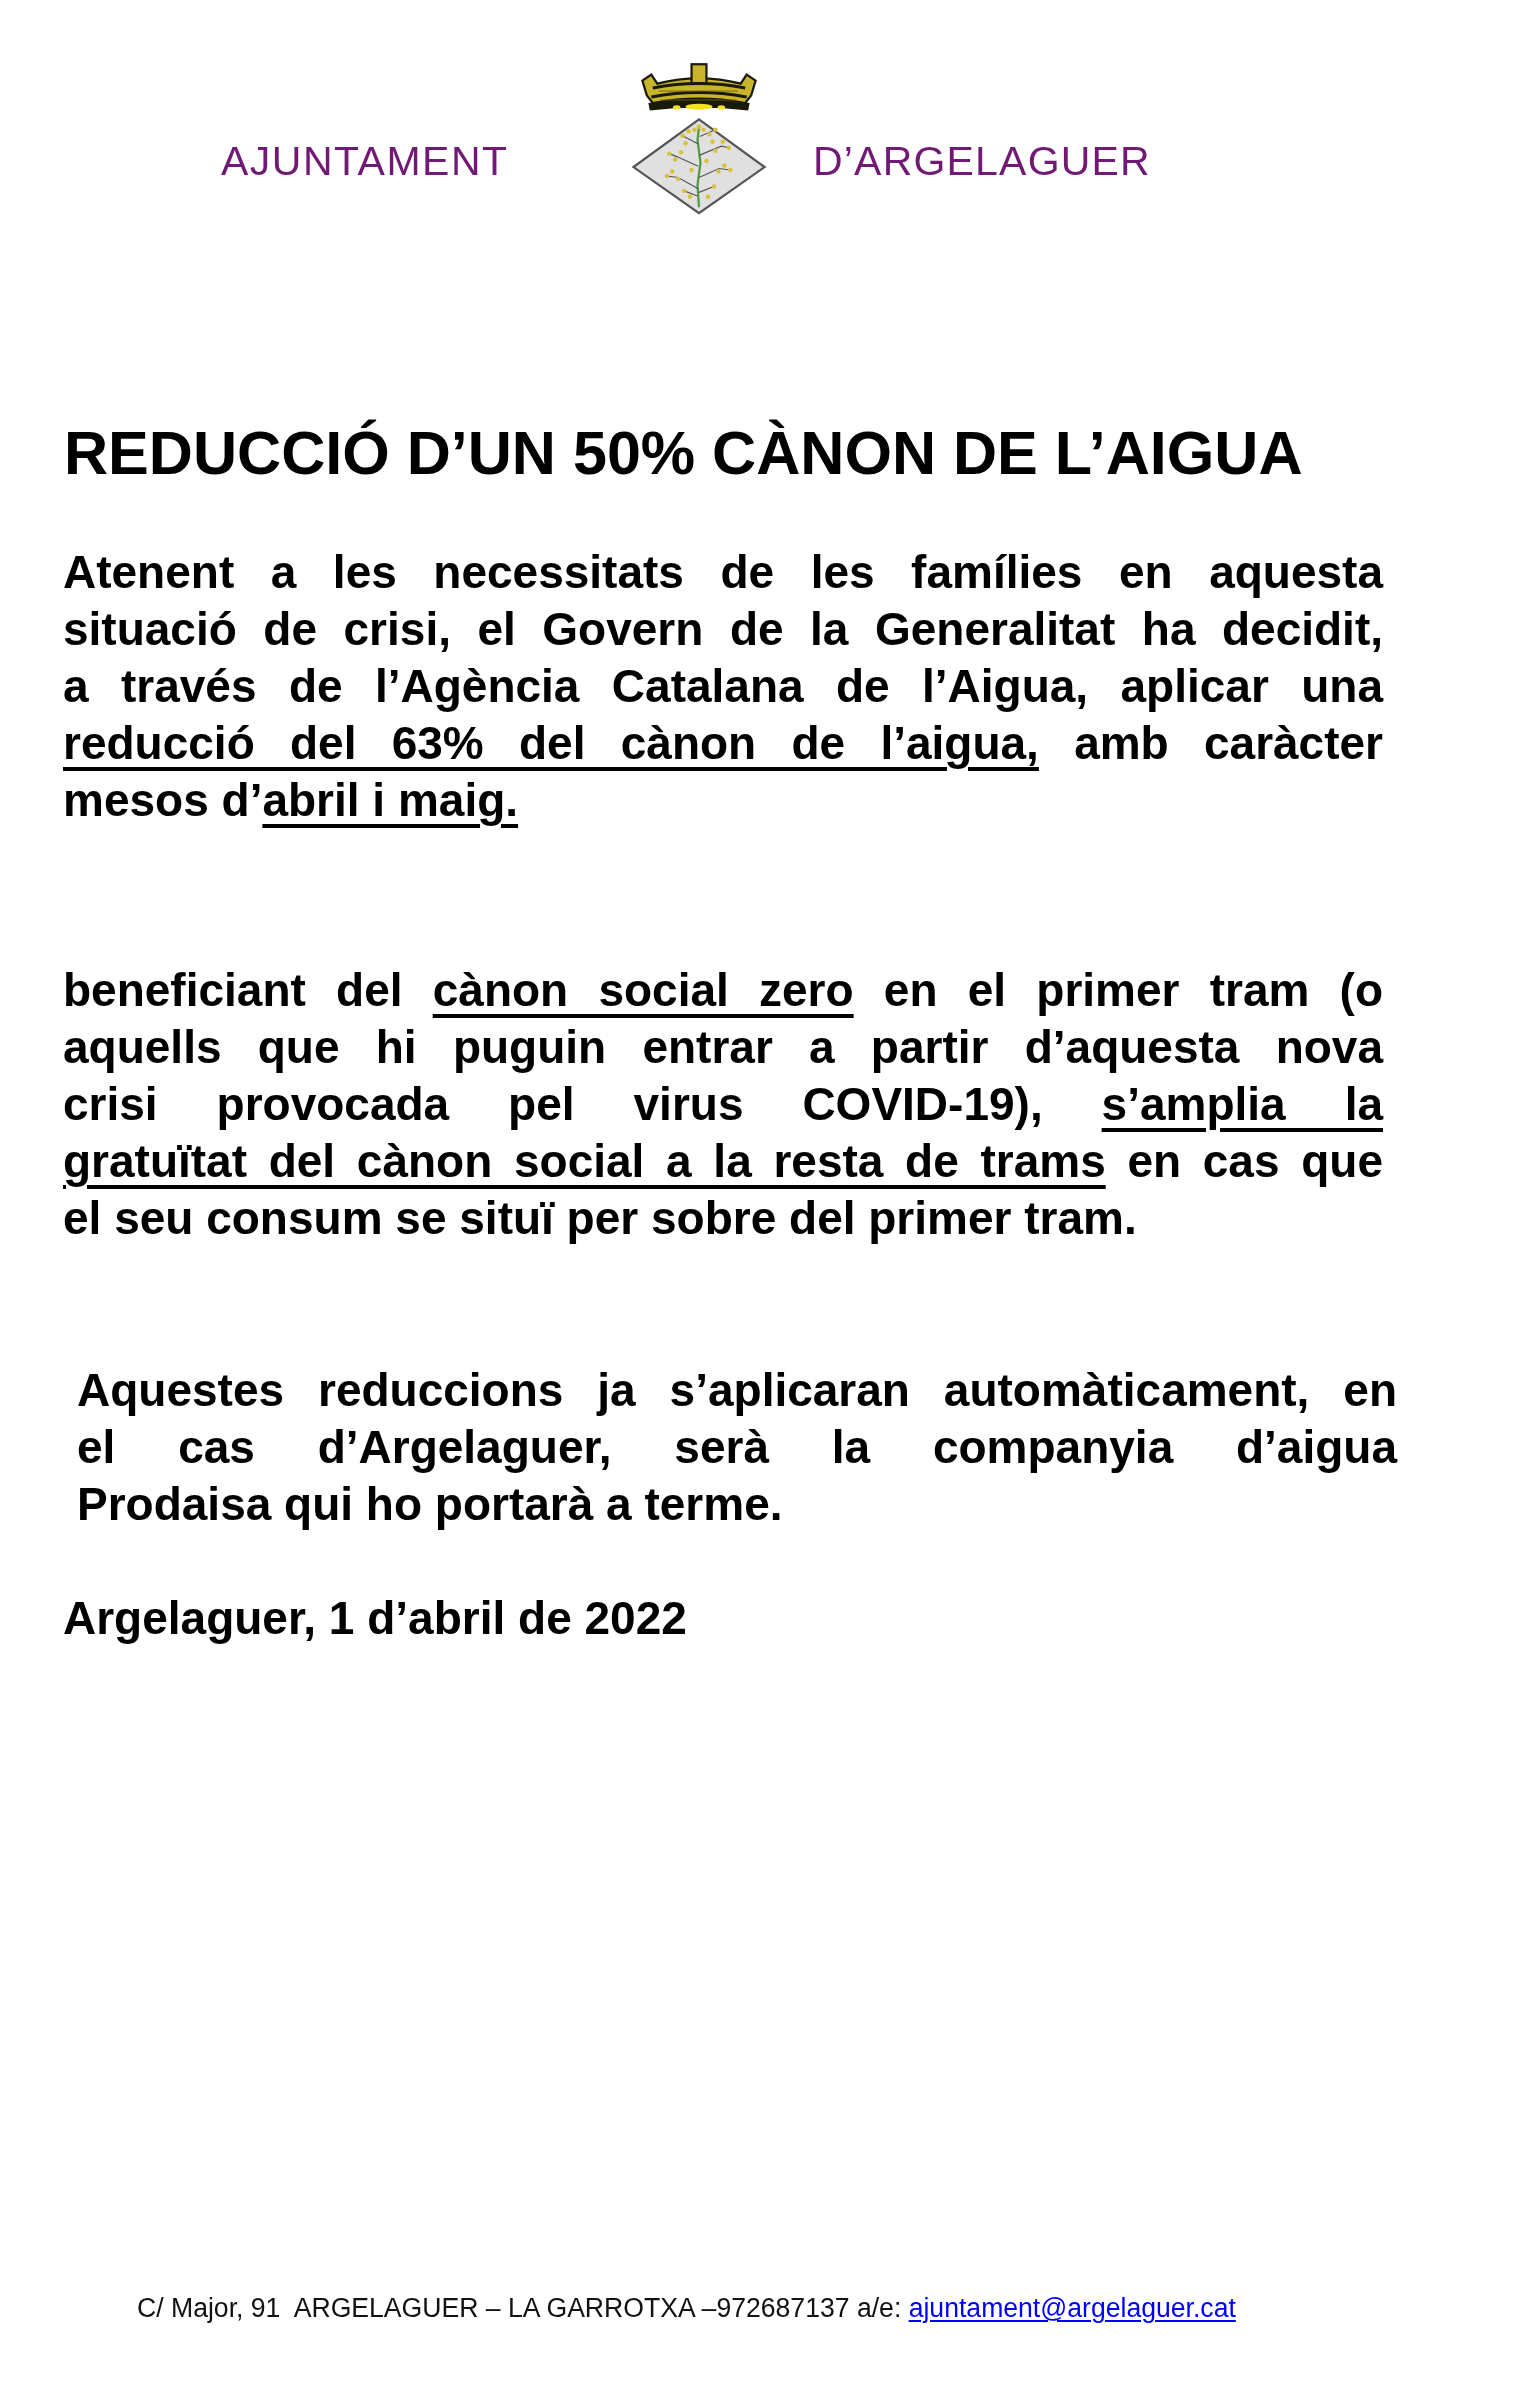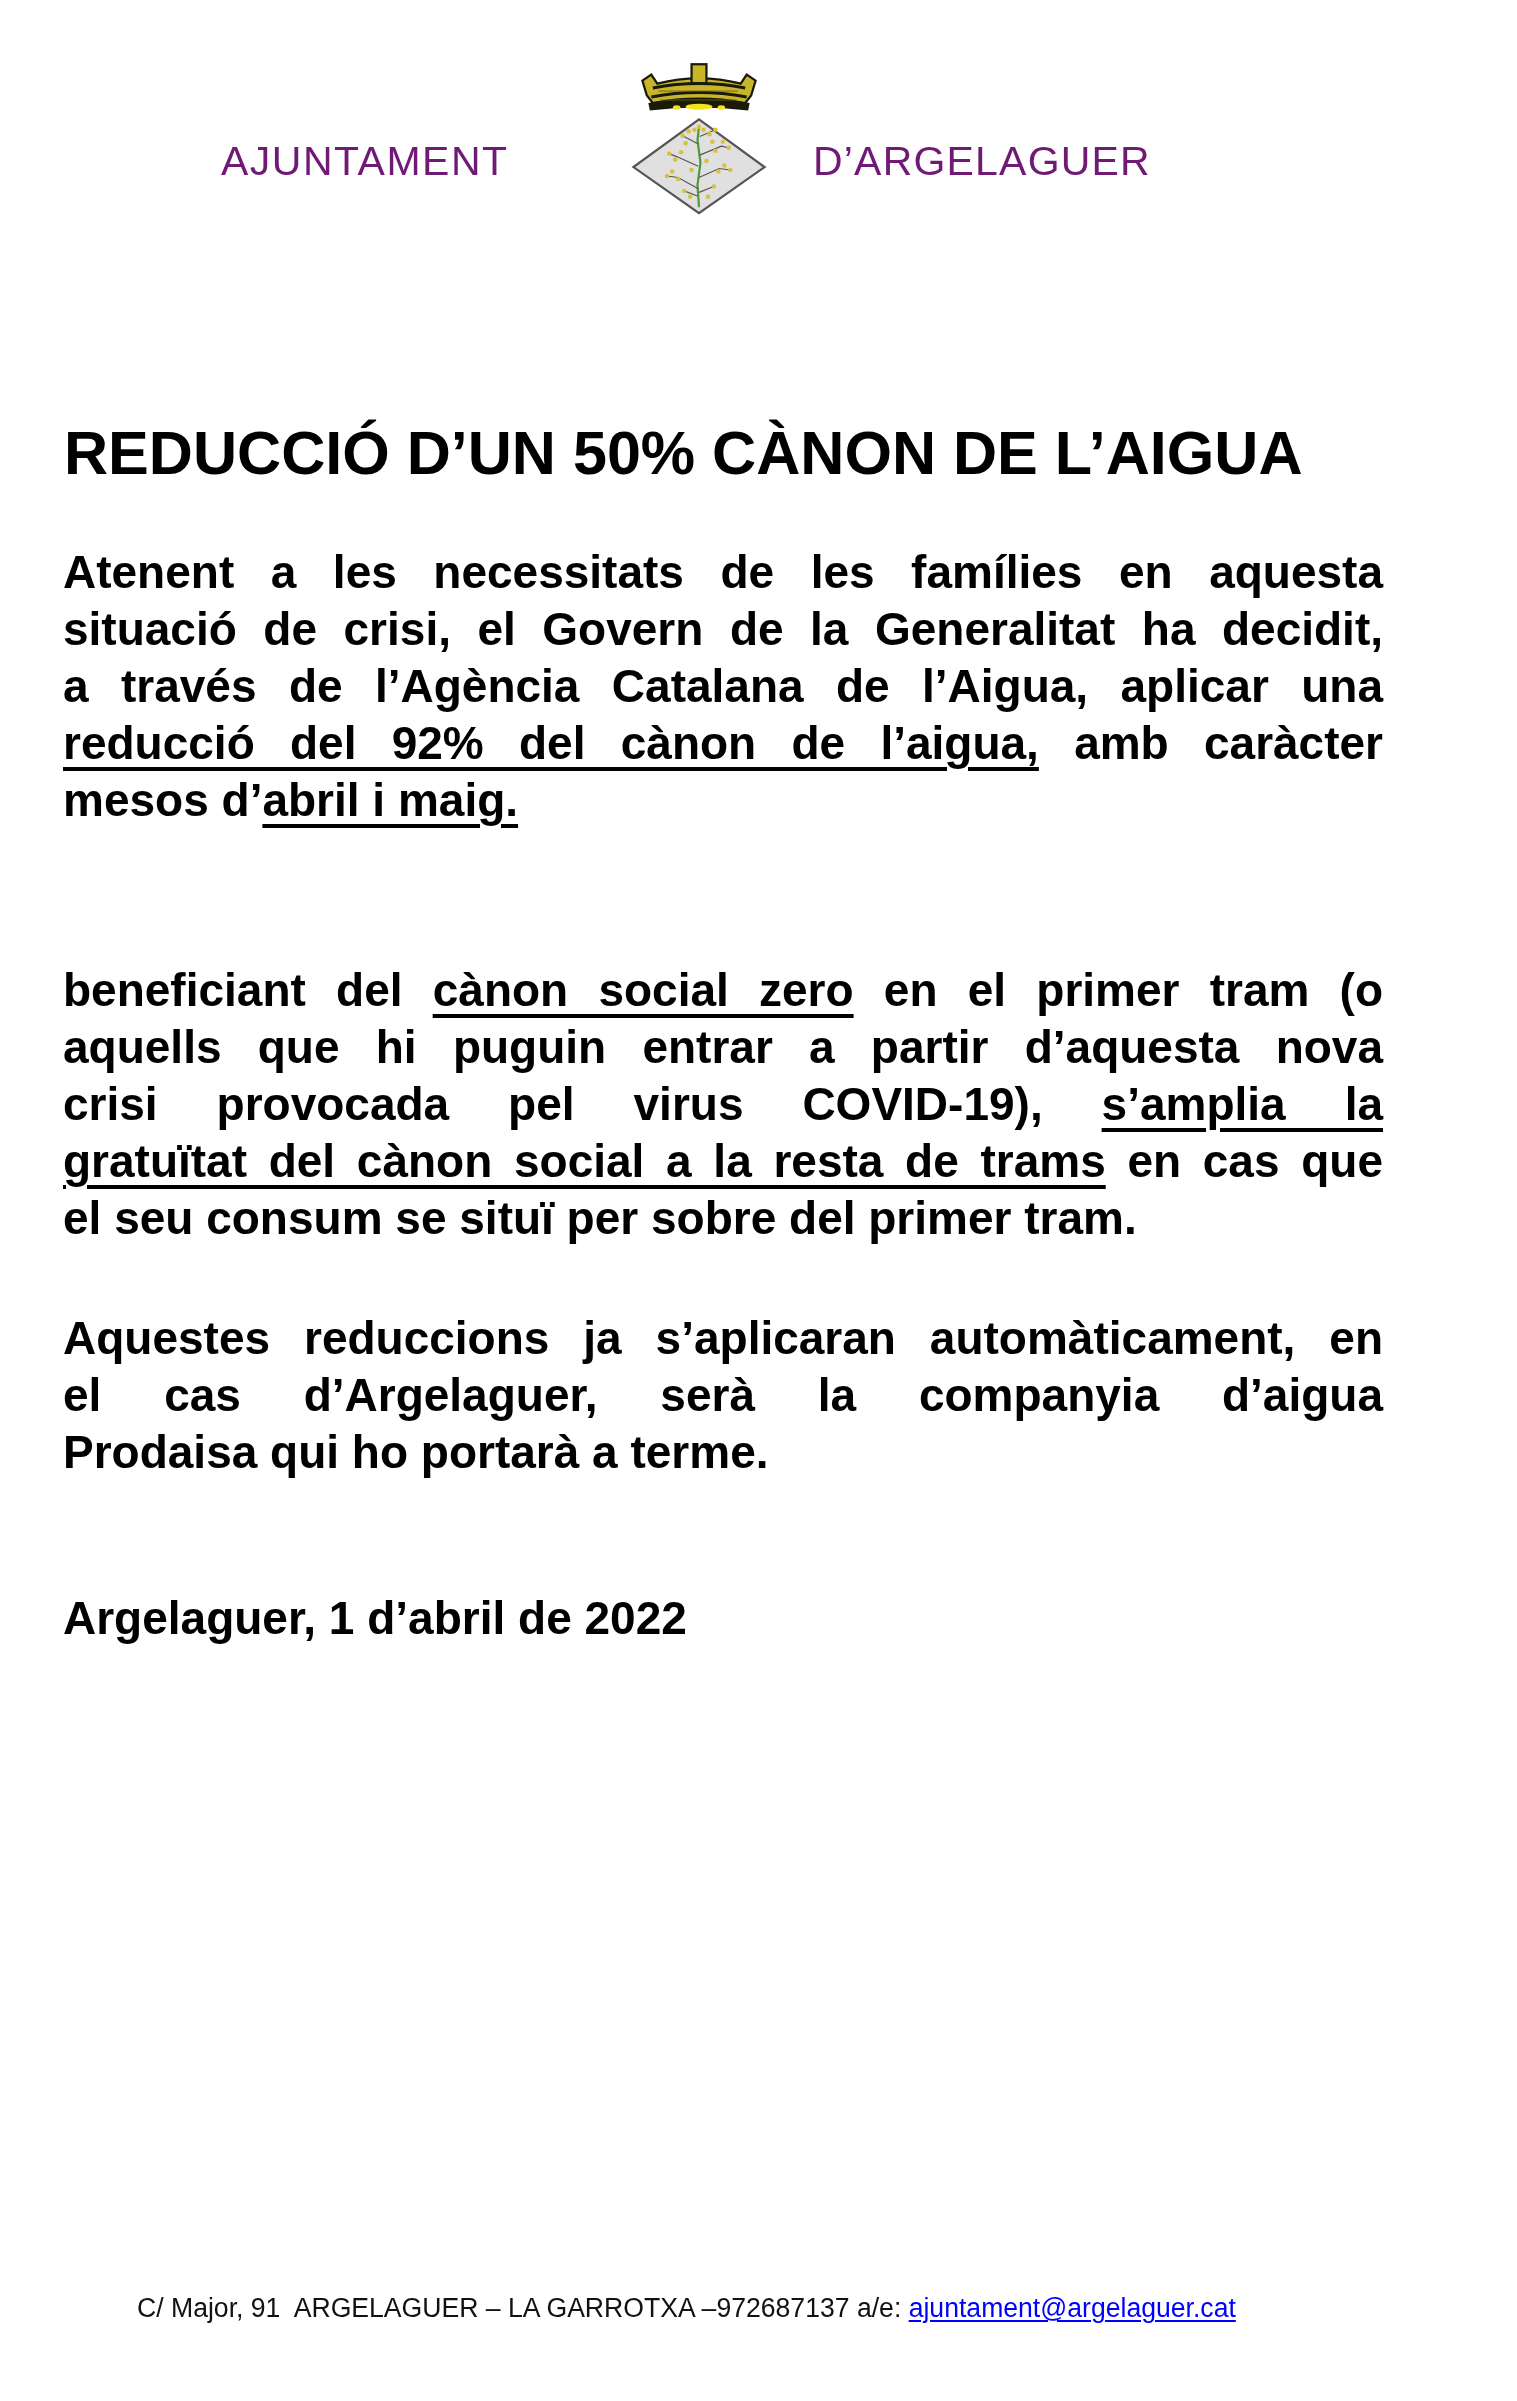--- a/index.html
+++ b/index.html
@@ -64,21 +64,21 @@
       text-align: right;
       text-align-last: left;
     }
     .u {
       text-decoration: underline;
       text-decoration-thickness: 3.7px;
       text-underline-offset: 7.5px;
     }
     .para-1 { top: 544px; }
     .para-2 { top: 962px; }
-    .para-3 { top: 1310px; }
+    .para-3 { top: 1362px; margin-left: 14px; }
     .para-4 { top: 1590px; }
     
     .footer {
       position: absolute;
       left: 137px;
       top: 2293px;
       font-size: 27px;
       line-height: 31px;
       color: #111;
       white-space: pre;
@@ -164,21 +164,21 @@
   <div class="lh-text lh-right">D’ARGELAGUER</div>
 </header>
 
 <h1 class="title">REDUCCIÓ D’UN 50% CÀNON DE L’AIGUA</h1>
 
 <section>
   <div class="body-block para-1">
       <span class="body-line"><span>Atenent a les necessitats de les famílies en aquesta</span></span>
       <span class="body-line"><span>situació de crisi, el Govern de la Generalitat ha decidit,</span></span>
       <span class="body-line"><span>a través de l’Agència Catalana de l’Aigua, aplicar una</span></span>
-      <span class="body-line"><span class="u">reducció del 92% del cànon de l’aigua,</span><span> amb caràcter</span></span>
+      <span class="body-line"><span class="u">reducció del 63% del cànon de l’aigua,</span><span> amb caràcter</span></span>
       <span class="body-line last"><span>mesos d’</span><span class="u">abril i maig.</span></span>
     </div>
   <div class="body-block para-2">
       <span class="body-line"><span>beneficiant del </span><span class="u">cànon social zero</span><span> en el primer tram (o</span></span>
       <span class="body-line"><span>aquells que hi puguin entrar a partir d’aquesta nova</span></span>
       <span class="body-line"><span>crisi provocada pel virus COVID-19), </span><span class="u">s’amplia la</span></span>
       <span class="body-line"><span class="u">gratuïtat del cànon social a la resta de trams</span><span> en cas que</span></span>
       <span class="body-line last"><span>el seu consum se situï per sobre del primer tram.</span></span>
     </div>
   <div class="body-block para-3">

